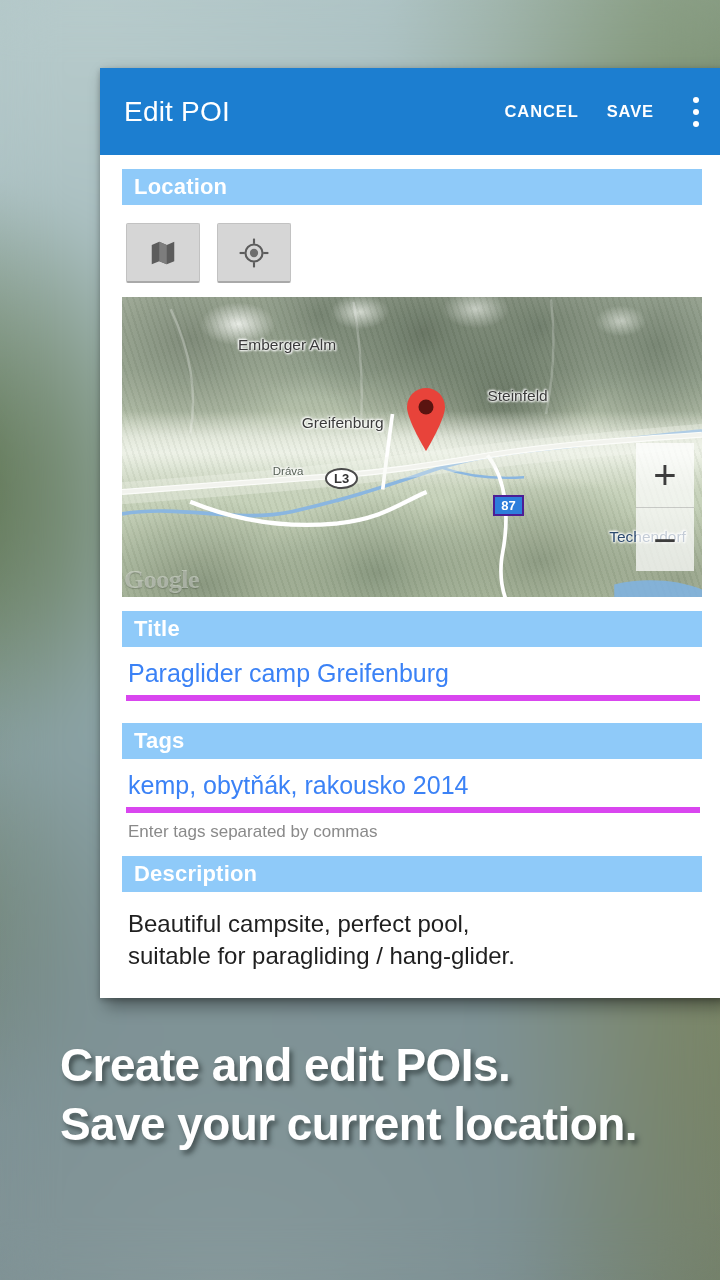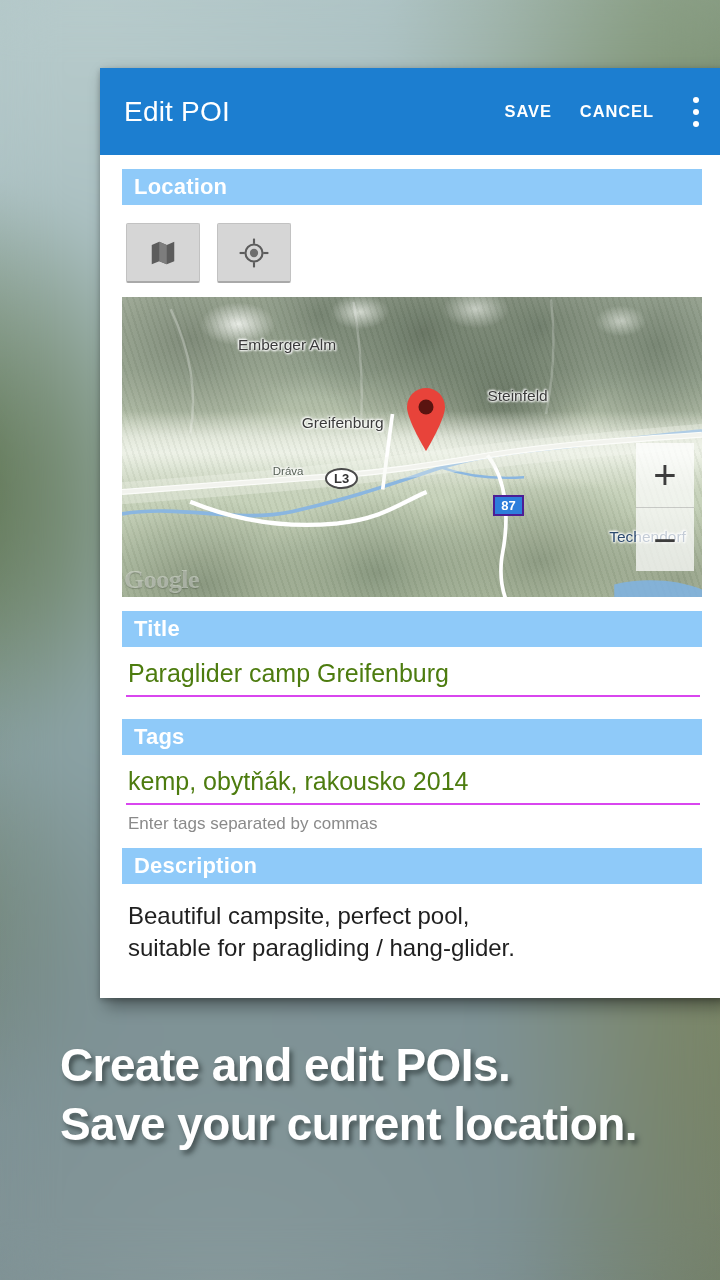--- a/index.html
+++ b/index.html
@@ -221,25 +221,25 @@
   }
 
   
   .field {
     margin:0 24px 0 26px;
     padding-top:12px;
   }
   .field input.tf {
     width:100%;
     border:none;
-    border-bottom:2px solid #d946ef;
+    border-bottom:6px solid #d946ef;
     outline:none;
     font-family:"Liberation Sans", sans-serif;
     font-size:25px;
-    color:#4d7c0f;
+    color:#3b82f6;
     padding:0 2px 7px 2px;
     background:transparent;
   }
   .helper {
     margin:9px 26px 0 28px;
     font-size:17px;
     color:#8a8a8a;
   }
   #desc-text {
     margin:16px 24px 0 28px;
@@ -275,22 +275,22 @@
   <div class="layer bg-mid-wash"></div>
   <div class="layer bg-bottom-haze"></div>
   <div class="layer bg-blur"></div>
 </div>
 
 <div id="card">
 
   <div id="actionbar">
     <div id="app-title">Edit POI</div>
     <div class="bar-actions">
+      <div class="bar-btn">CANCEL</div>
       <div class="bar-btn">SAVE</div>
-      <div class="bar-btn">CANCEL</div>
       <div id="overflow-btn">
         <i></i>
         <i></i>
         <i></i>
       </div>
     </div>
   </div>
 
   <div class="sec-label">
     <span>Location</span>

